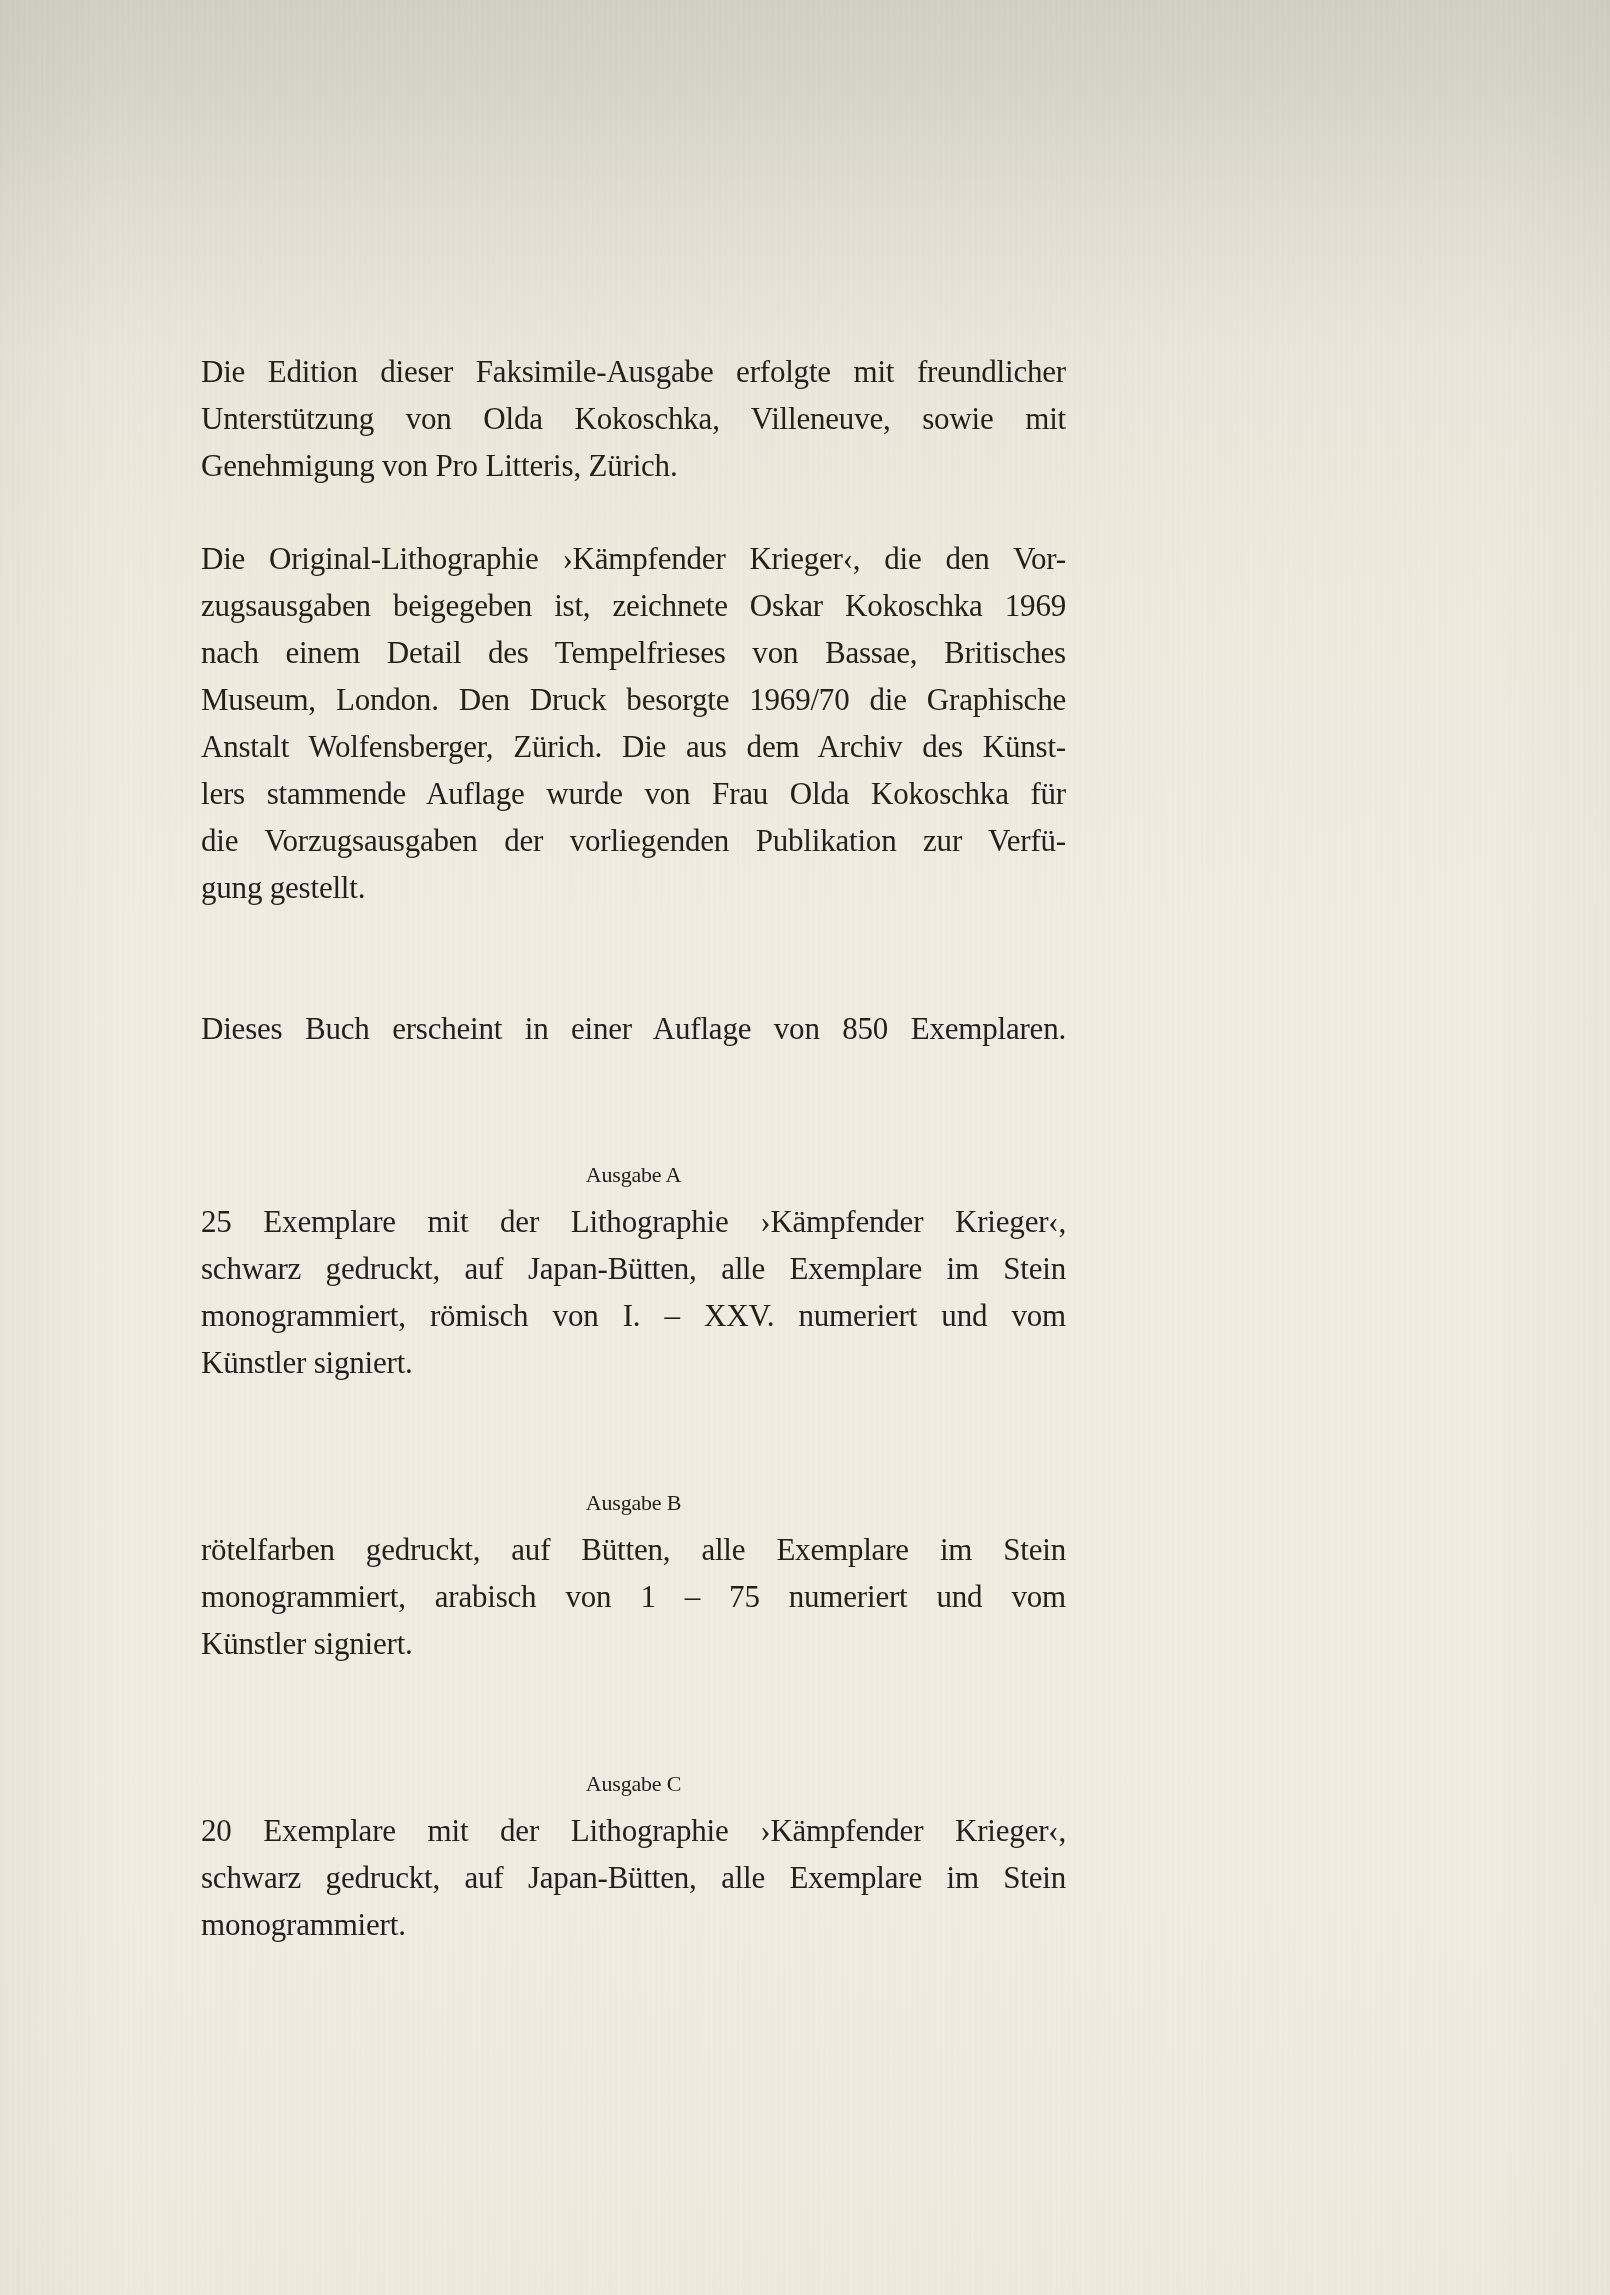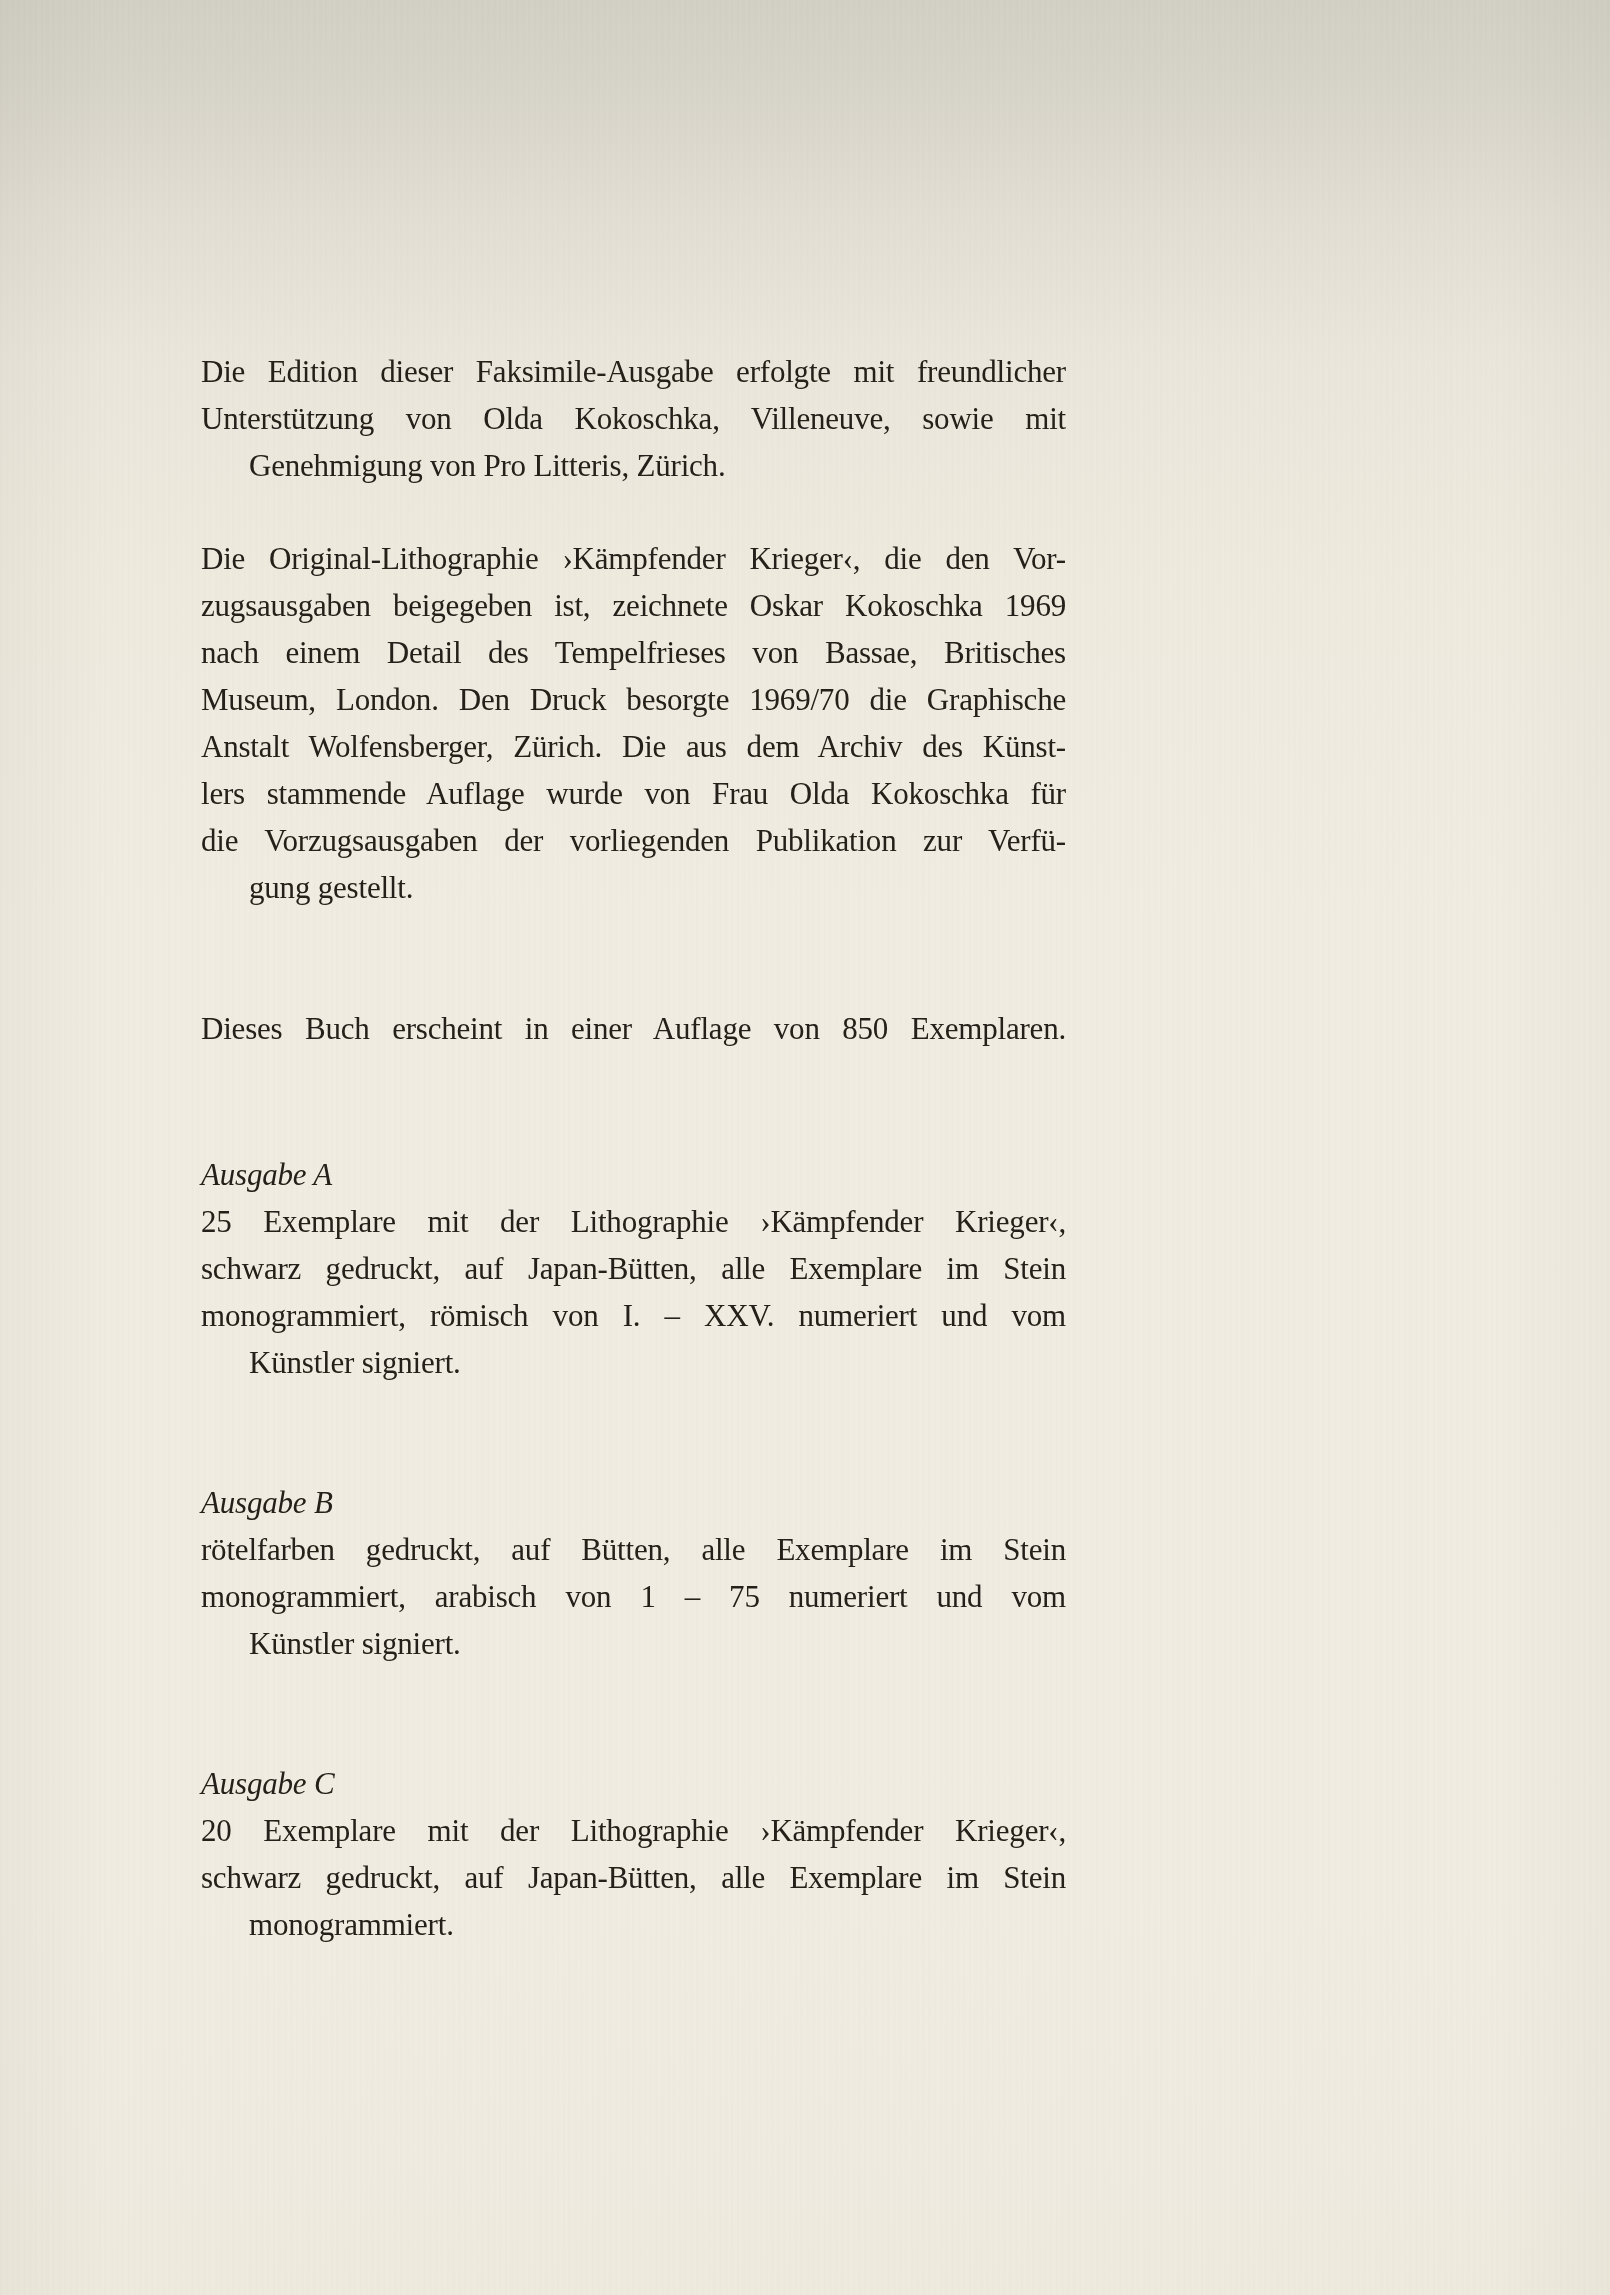--- a/index.html
+++ b/index.html
@@ -44,29 +44,27 @@
     line-height: 47px;
     height: 47px;
     letter-spacing: -0.2px;
     white-space: nowrap;
     text-align: justify;
     text-align-last: justify;
   }
   .line.last {
     text-align: right;
     text-align-last: left;
-    margin-left: 48px;
   }
   .heading {
-    font-size: 31px;
+    font-size: 22px;
     line-height: 47px;
     height: 47px;
-    font-style: italic;
     letter-spacing: -0.2px;
-    text-align: left;
+    text-align: center;
   }
   .gap-one   { margin-top: 46px; font-family: Liberation Serif, serif;  }  
   .gap-two   { margin-top: 94px; }  
   .gap-edition-first { margin-top: 99px; }
   .gap-edition { margin-top: 93px; }
 </style>
 </head>
 <body>
 
 <div class="page">

